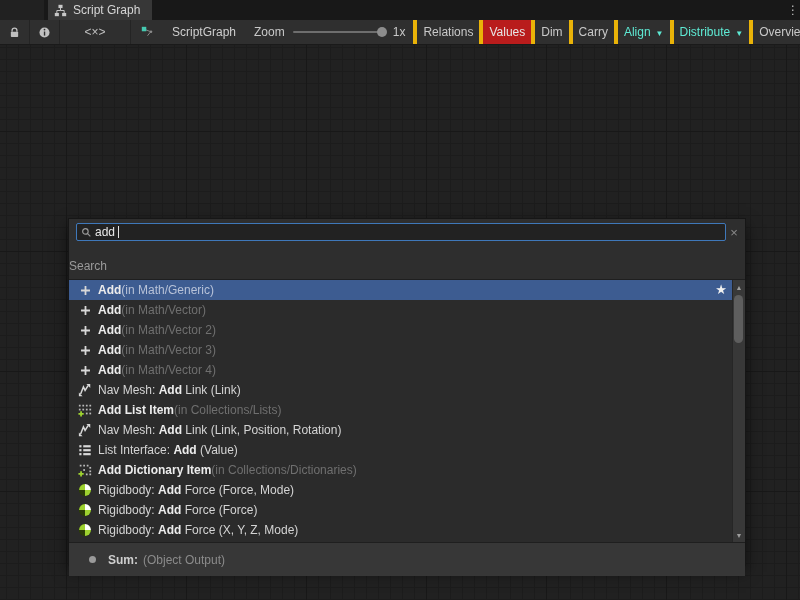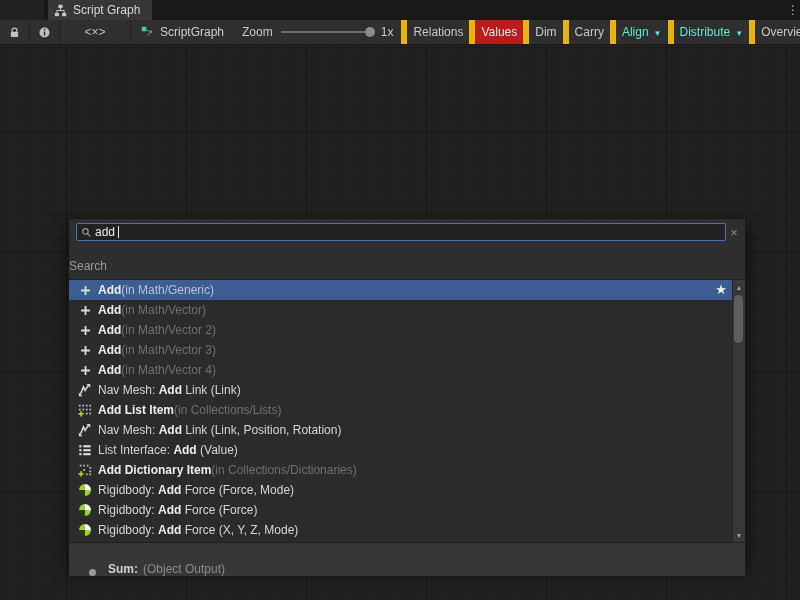--- a/index.html
+++ b/index.html
@@ -12,27 +12,27 @@
     gap:6px;padding:0 12px 0 6px;background:#373737;color:#d6d6d6;}
   .tab svg{display:block}
   .win-controls{position:absolute;right:6px;top:0;height:20px;display:flex;align-items:center;gap:11px;color:#bdbdbd;font-size:12px;}
   .win-controls span{cursor:default;line-height:20px;}
   
   .toolbar{position:absolute;left:0;top:20px;width:800px;height:25px;background:#2f2f2f;
     display:flex;align-items:stretch;border-bottom:1px solid #1a1a1a;box-sizing:border-box;}
   .tb-icon-btn{display:flex;align-items:center;justify-content:center;padding:0 8px;
     border-right:1px solid #242424;color:#c0c0c0;}
   .tb-icon-btn.wide{min-width:54px;}
-  .graph-group{display:flex;align-items:center;gap:6px;padding:0 10px;color:#cfcfcf;}
+  .graph-group{display:flex;align-items:center;gap:18px;padding:0 10px;color:#cfcfcf;}
   .zoom-group{display:flex;align-items:center;gap:8px;padding:0 8px;color:#c8c8c8;}
   .zoom-track{position:relative;width:92px;height:2px;background:#6e6e6e;border-radius:1px;}
   .zoom-thumb{position:absolute;right:-2px;top:-4px;width:10px;height:10px;border-radius:50%;background:#8d8d8d;}
   .tb-spacer{flex:1;}
   .tb-buttons{display:flex;align-items:stretch;}
-  .tb-btn{display:flex;align-items:center;padding:0 6px;border-left:6px solid #eab308;
+  .tb-btn{display:flex;align-items:center;padding:0 6px;border-left:4px solid #eab308;
     color:#c8c8c8;white-space:nowrap;cursor:default;}
   .tb-btn.active{background:#b91c1c;color:#e6e6e6;}
   .tb-btn.disabled{color:#5eead4;}
   .tb-btn .arrow{margin-left:5px;font-size:8px;position:relative;top:1px;}
   
   .canvas{position:absolute;left:0;top:45px;width:800px;height:555px;background-color:#212121;
     background-image:
       linear-gradient(#181818 1px,transparent 1px),
       linear-gradient(90deg,#181818 1px,transparent 1px),
       linear-gradient(#1c1c1c 1px,transparent 1px),
@@ -62,21 +62,21 @@
   .row.selected{background:#3d5c91;color:#f2f2f2;}
   .row.selected .note{color:#b7c2d8;}
   .row .star{position:absolute;right:5px;top:0;line-height:20px;color:#f0f0f0;font-size:13px;}
   
   .scrollbar{position:absolute;right:0;top:0;bottom:0;width:13px;background:#383838;border-left:1px solid #262626;box-sizing:border-box;}
   .sb-arrow{position:absolute;left:0;width:12px;height:12px;display:flex;align-items:center;
     justify-content:center;color:#9d9d9d;font-size:7px;}
   .sb-up{top:1px;}.sb-down{bottom:1px;}
   .sb-thumb{position:absolute;left:1px;top:15px;width:9px;height:48px;background:#5e5e5e;border-radius:5px;}
   
-  .dialog-footer{height:33px;background:#373737;display:flex;align-items:flex-end;color:#c9c9c9;}
+  .dialog-footer{height:33px;background:#373737;display:flex;align-items:center;color:#c9c9c9;}
   .footer-dot{width:7px;height:7px;border-radius:50%;background:#9a9a9a;margin:0 12px 0 20px;flex:none;}
   .dialog-footer b{font-weight:700;color:#cfcfcf;}
   .dialog-footer .note{color:#8b8b8b;margin-left:5px;}
 </style>
 </head>
 <body>
 
 <div class="screen">
 
   <div class="titlebar">

